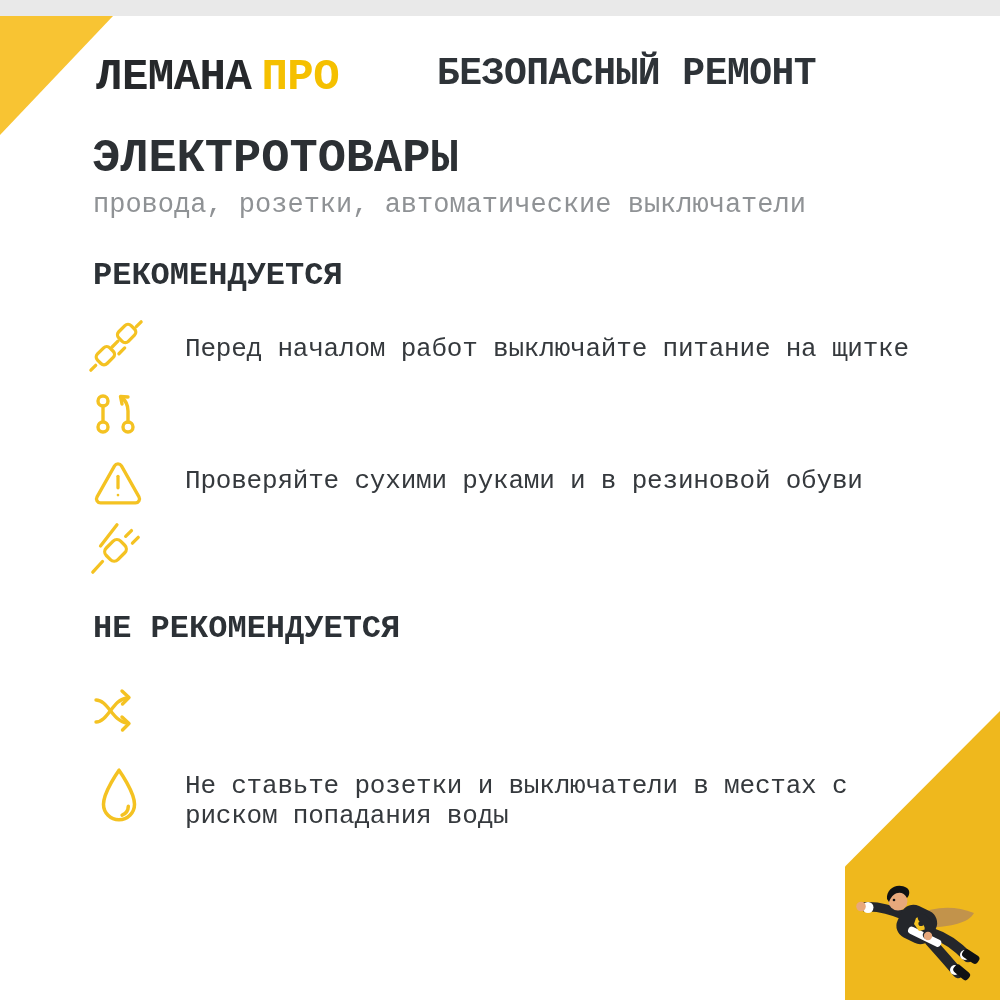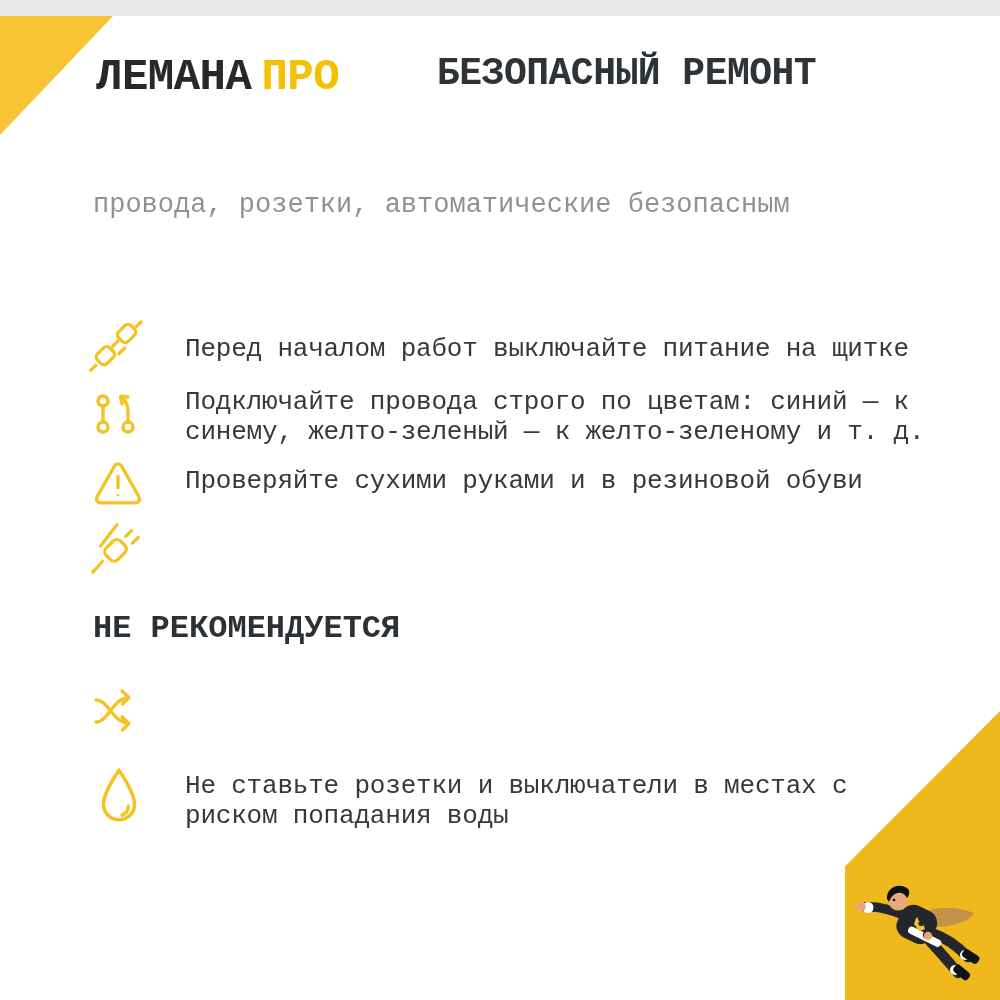--- a/index.html
+++ b/index.html
@@ -48,22 +48,24 @@
 <div class="canvas">
 
   <div class="corner-tl"></div>
   <div class="corner-br"></div>
 
   <div class="logo">
     <span class="dark">ЛЕМАНА</span><span class="accent">ПРО</span>
   </div>
   <div class="brand-title">БЕЗОПАСНЫЙ РЕМОНТ</div>
 
-  <div class="page-subtitle">провода, розетки, автоматические безопасным</div>
+  <div class="page-title">ЭЛЕКТРОТОВАРЫ</div>
+  <div class="page-subtitle">провода, розетки, автоматические выключатели</div>
 
+  <div class="sec-heading rec">РЕКОМЕНДУЕТСЯ</div>
 
   <div class="item-icon i1">
     <svg width="58" height="58" viewBox="0 0 60 60" fill="none" stroke="#F4C222" stroke-width="3.4" stroke-linecap="round" stroke-linejoin="round">
       <rect x="10" y="33" width="18" height="14" rx="4.5" transform="rotate(-45 19 40)"></rect>
       <line x1="9" y1="50" x2="4" y2="55"></line>
       <line x1="26" y1="31" x2="32" y2="25"></line>
       <line x1="33" y1="38" x2="39" y2="32"></line>
       <rect x="32" y="10" width="18" height="14" rx="4.5" transform="rotate(-45 41 17)"></rect>
       <line x1="51" y1="10" x2="56" y2="5"></line>
     </svg>
@@ -73,21 +75,20 @@
   <div class="item-icon i2">
     <svg width="52" height="54" viewBox="0 0 52 54" fill="none" stroke="#F4C222" stroke-width="3.4" stroke-linecap="round" stroke-linejoin="round">
       <circle cx="13" cy="12" r="5"></circle>
       <line x1="13" y1="17" x2="13" y2="32"></line>
       <circle cx="13" cy="38" r="5"></circle>
       <circle cx="38" cy="38" r="5"></circle>
       <path d="M38,33 L38,22 Q38,13 31,8"></path>
       <path d="M38,8 L30.5,7.5 L32,15"></path>
     </svg>
   </div>
-  <div class="item-text t2">Подключайте провода строго по цветам: синий — к синему, желто-зеленый — к желто-зеленому и т. д.</div>
 
   <div class="item-icon i3">
     <svg width="54" height="50" viewBox="0 0 56 52" fill="none" stroke="#F4C222" stroke-width="3.4" stroke-linecap="round" stroke-linejoin="round">
       <path d="M24.4,7.2 a4.2,4.2 0 0 1 7.2,0 l18.2,32.2 a4.2,4.2 0 0 1 -3.6,6.3 h-36.4 a4.2,4.2 0 0 1 -3.6,-6.3 z"></path>
       <line x1="28" y1="18" x2="28" y2="30"></line>
       <circle cx="28" cy="37.5" r="1.4" fill="#F4C222" stroke="none"></circle>
     </svg>
   </div>
   <div class="item-text t3">Проверяйте сухими руками и в резиновой обуви</div>
 

